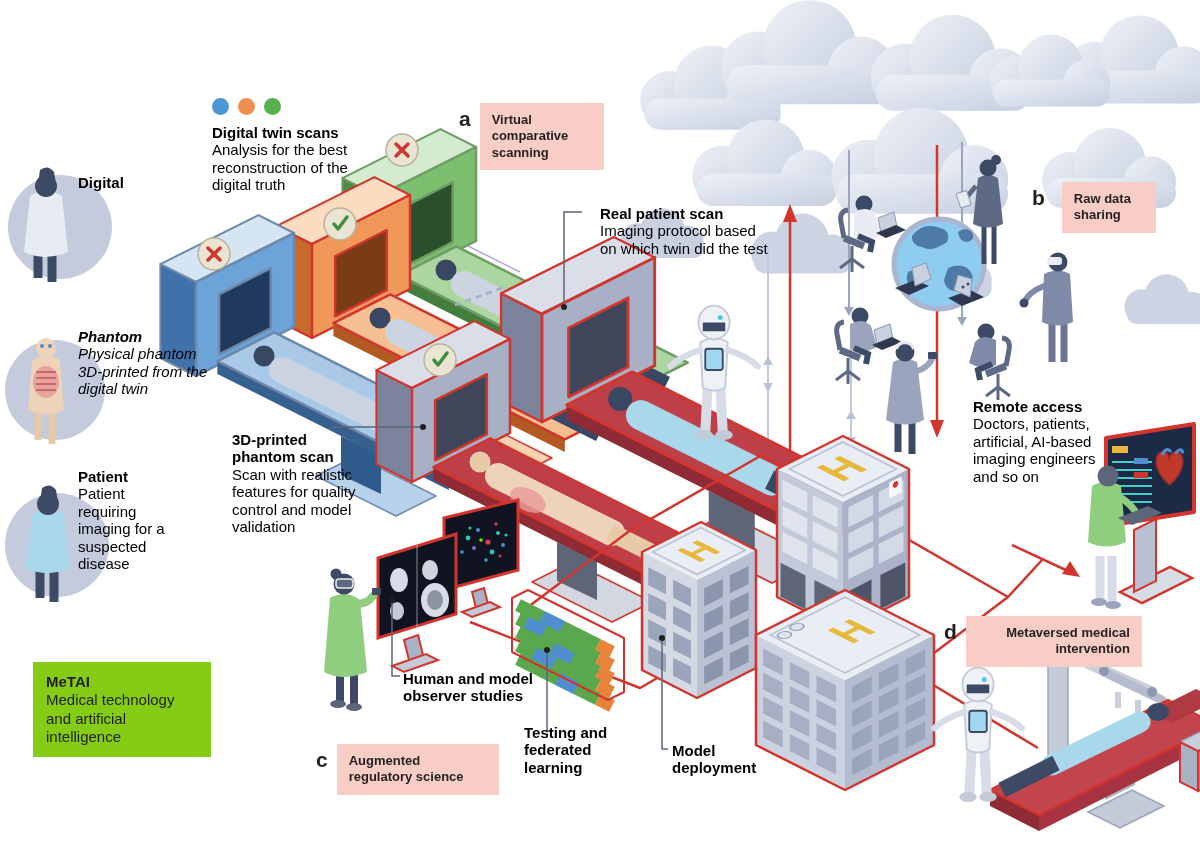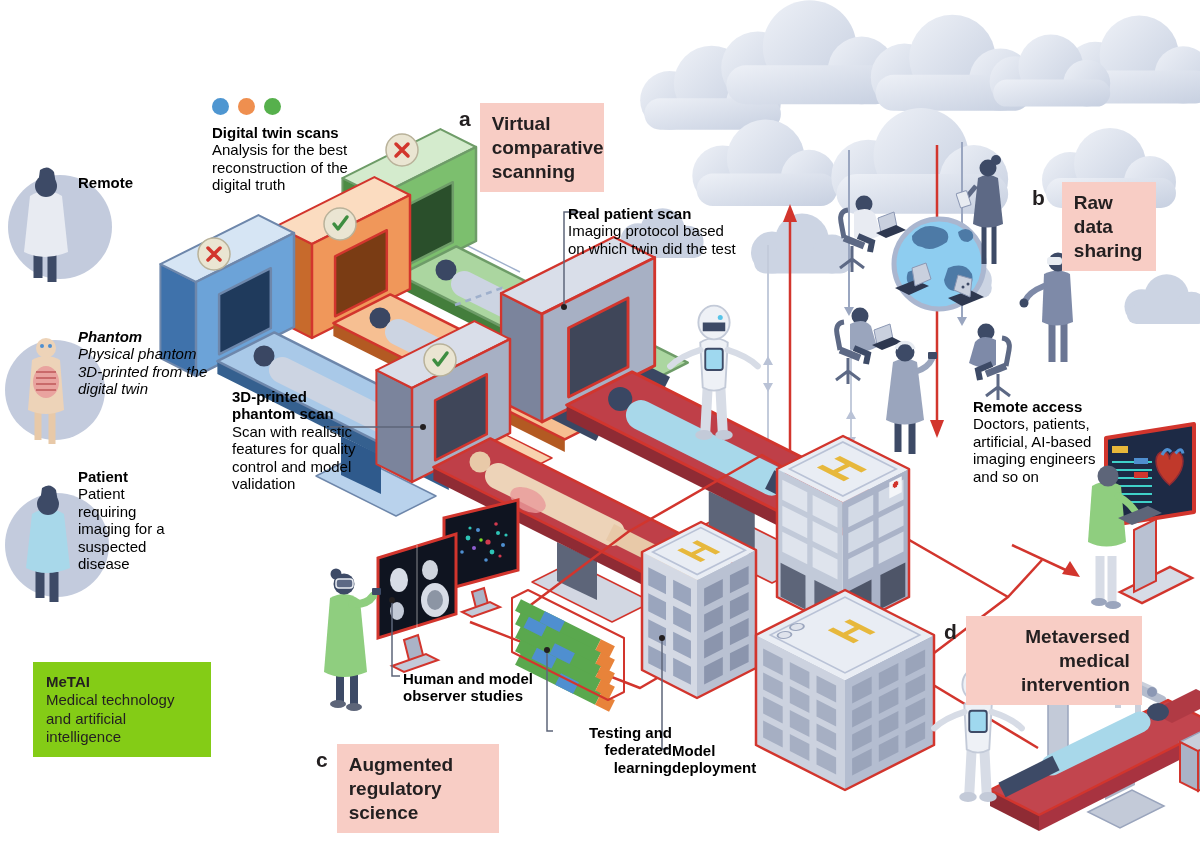--- a/index.html
+++ b/index.html
@@ -4,21 +4,21 @@
 <style>
   html,body{margin:0;padding:0;background:#fff;}
   .stage{position:relative;width:1200px;height:859px;background:#ffffff;overflow:hidden;
          font-family:"Liberation Sans",sans-serif;color:#231f20;}
   .scene{position:absolute;left:0;top:0;width:1200px;height:859px;}
   .label{position:absolute;font-size:15px;line-height:1.16;color:#000000;}
   .lt{font-weight:bold;}
   .boldlab{font-weight:bold;}
   .callout{position:absolute;display:flex;align-items:flex-start;gap:9px;}
   .cletter{font-weight:800;font-size:21px;line-height:1;margin-top:5px;}
-  .cbox{background:#f8cdc5;padding:9px 12px;font-weight:bold;font-size:19px;line-height:1.25;}
+  .cbox{background:#f8cdc5;padding:9px 12px;font-weight:bold;font-size:13px;line-height:1.25;}
   .pinkpanel{position:absolute;background:#84cc16;padding:11px 13px;font-size:15px;line-height:1.22;}
   .dots{position:absolute;display:flex;gap:9px;}
   .dot{width:17px;height:17px;border-radius:50%;}
 </style>
 </head>
 <body>
 
 <div class="stage">
 
 <svg class="scene" width="1200" height="859" viewBox="0 0 1200 859">
@@ -478,21 +478,21 @@
   <span class="dot" style="background:#ef8f4f;"></span>
   <span class="dot" style="background:#56b04c;"></span>
 </div>
 
 <div class="label" style="left:212px;top:124px;width:162px;">
   <div class="lt">Digital twin scans</div>
   <div class="ld">Analysis for the best reconstruction of the digital truth</div>
 </div>
 
 <div class="label" style="left:78px;top:174px;width:100px;">
-  <div class="lt">Remote</div>
+  <div class="lt">Digital</div>
 </div>
 
 <div class="label" style="left:78px;top:328px;width:140px;font-style:italic;">
   <div class="lt">Phantom</div>
   <div class="ld">Physical phantom 3D-printed from the digital twin</div>
 </div>
 
 <div class="label" style="left:78px;top:468px;width:106px;">
   <div class="lt">Patient</div>
   <div class="ld">Patient requiring imaging for a suspected disease</div>
@@ -524,40 +524,40 @@
   </div>
 </div>
 
 <div class="callout" style="left:944px;top:616px;">
   <span class="cletter">d</span>
   <div class="cbox" style="width:152px;text-align:right;">
     <span>Metaversed medical intervention</span>
   </div>
 </div>
 
-<div class="label" style="left:568px;top:205px;width:170px;">
+<div class="label" style="left:600px;top:205px;width:170px;">
   <div class="lt">Real patient scan</div>
   <div class="ld">Imaging protocol based on which twin did the test</div>
 </div>
 
-<div class="label" style="left:232px;top:388px;width:142px;">
+<div class="label" style="left:232px;top:431px;width:142px;">
   <div class="lt">3D-printed phantom scan</div>
   <div class="ld">Scan with realistic features for quality control and model validation</div>
 </div>
 
 <div class="label" style="left:973px;top:398px;width:140px;">
   <div class="lt">Remote access</div>
   <div class="ld">Doctors, patients, artificial, AI-based imaging engineers and so on</div>
 </div>
 
 <div class="label boldlab" style="left:403px;top:670px;width:150px;">
   <span>Human and model observer studies</span>
 </div>
 
-<div class="label boldlab" style="left:564px;top:724px;width:108px;text-align:right;">
+<div class="label boldlab" style="left:524px;top:724px;width:108px;">
   <span>Testing and federated learning</span>
 </div>
 
 <div class="label boldlab" style="left:672px;top:742px;width:116px;">
   <span>Model deployment</span>
 </div>
 
 </div>
 
 </body></html>

